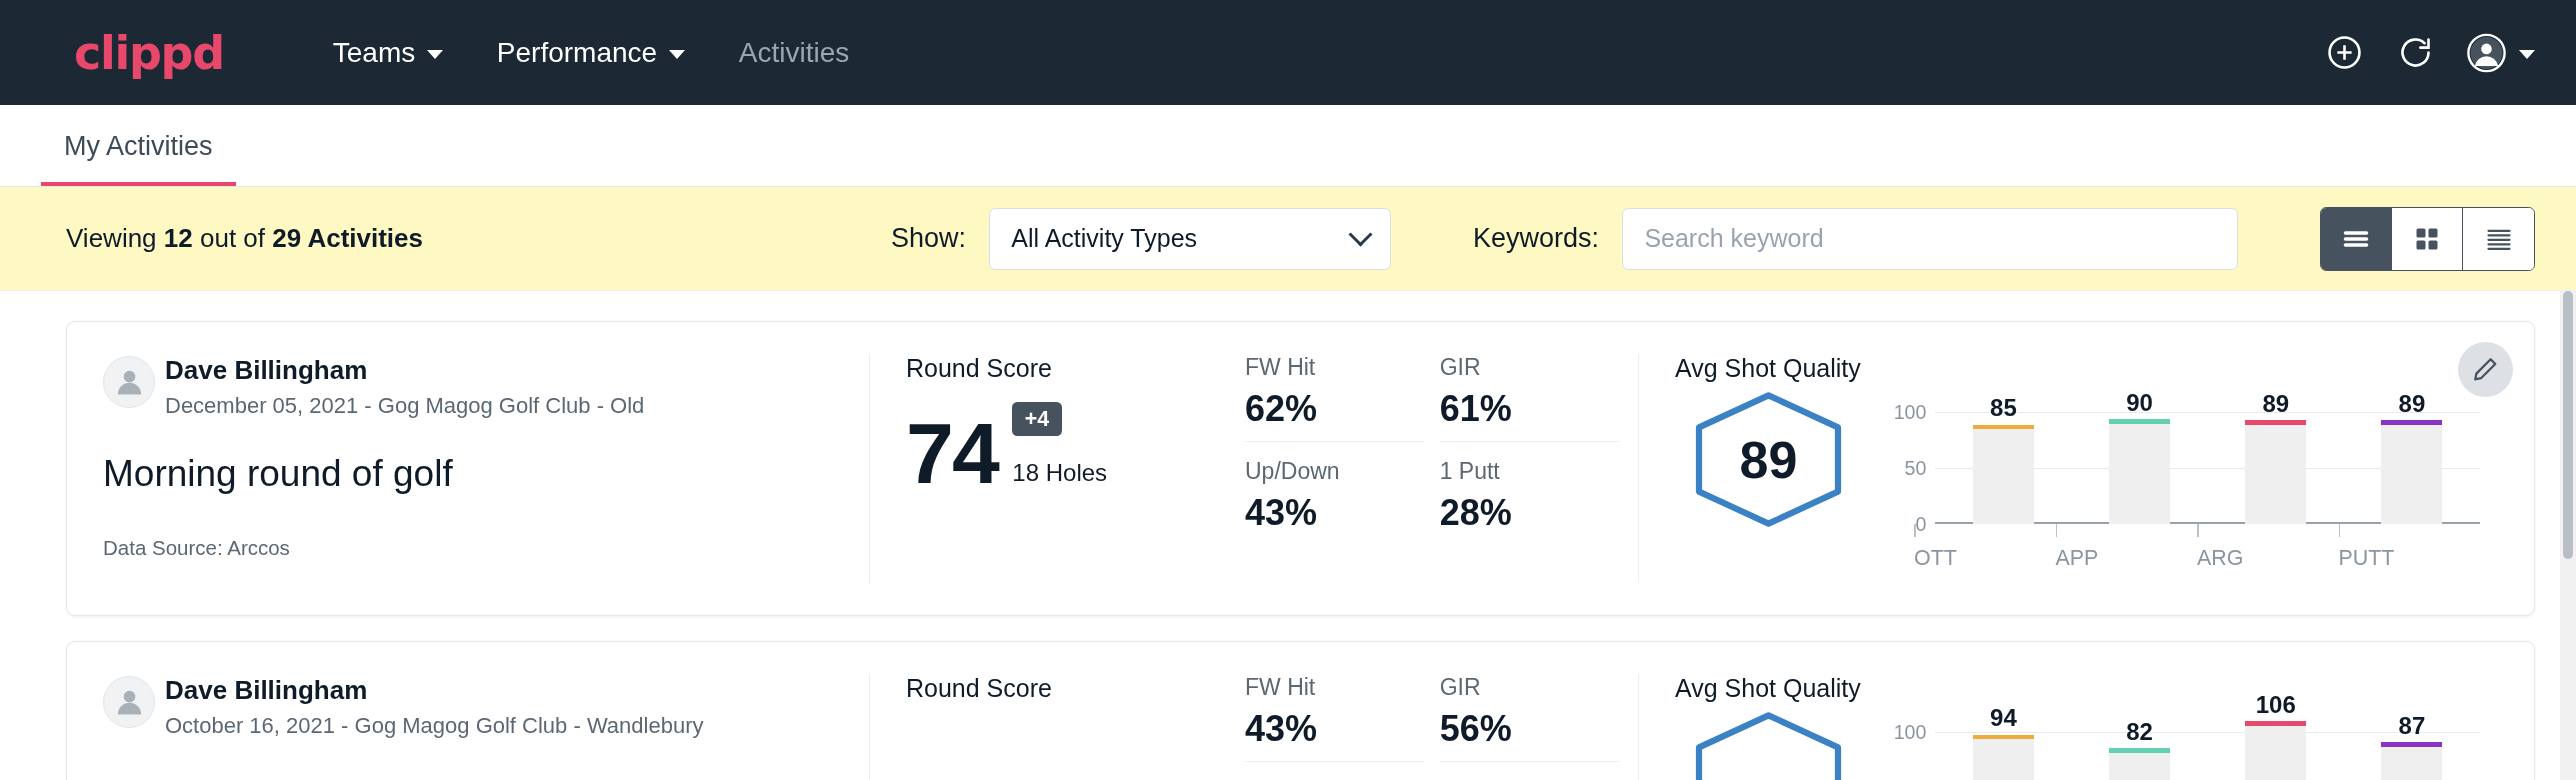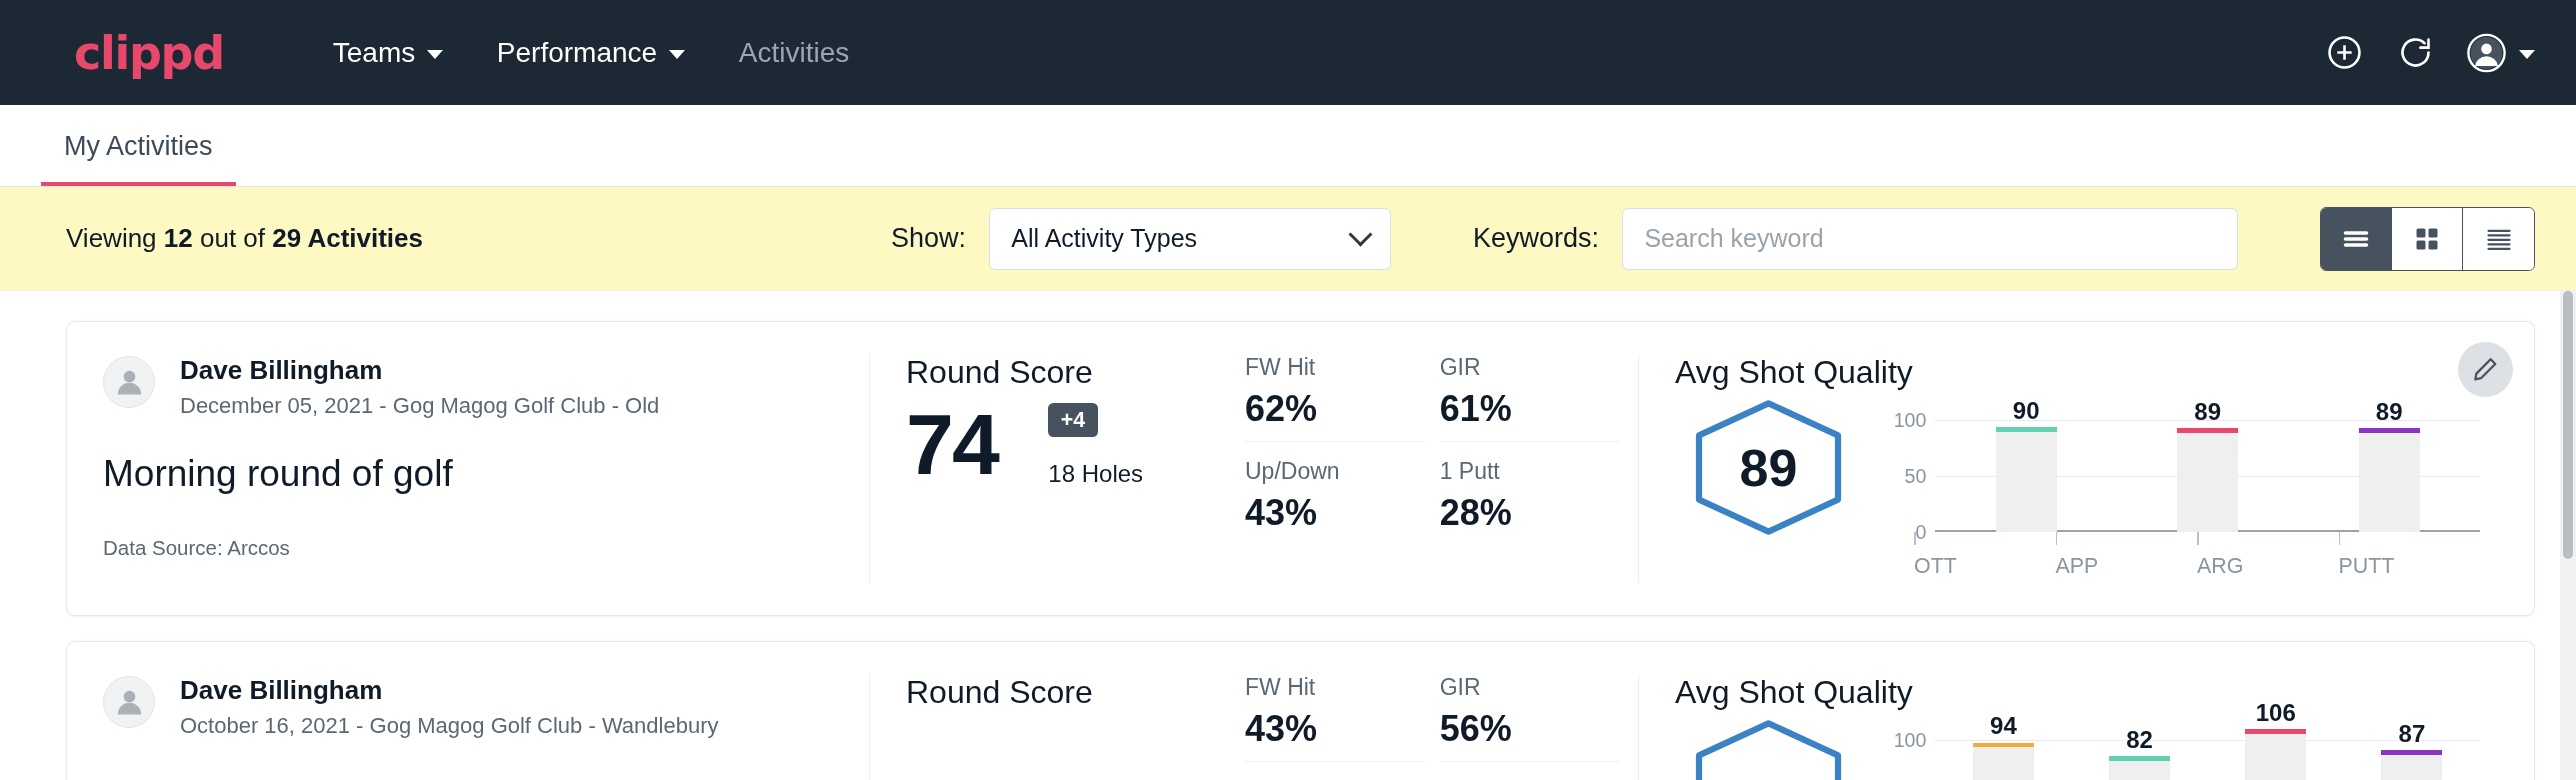--- a/index.html
+++ b/index.html
@@ -168,37 +168,37 @@
     padding: 32px 0 32px 0;
     margin-bottom: 25px;
     position: relative;
     min-height: 295px;
   }
   .col-left {
     width: 803px;
     padding: 0 36px 0 36px;
     border-right: 0.9px solid #eceff2;
   }
-  .owner { display: flex; align-items: flex-start; gap: 25px; }
+  .owner { display: flex; align-items: flex-start; gap: 10px; }
   .avatar-sm {
     width: 52px; height: 52px; border-radius: 50%;
     background: #f0f2f4;
     border: 0.9px solid #e2e6ea;
     display: flex; align-items: center; justify-content: center;
     flex: 0 0 52px;
     margin-top: 1.8px;
   }
   .owner-name { font-size: 26px; font-weight: bold; color: #0f1b28; line-height: 1.25; }
   .owner-meta { font-size: 22px; color: #5b6874; margin-top: 6.2px; }
   .card-title { font-size: 37px; color: #0f1b28; margin-top: 34px; font-weight: normal; }
   .card-src { font-size: 20.5px; color: #5b6874; margin-top: 41px; }
 
   .col-score { width: 375px; padding: 0 36px; }
-  .sec-label { font-size: 32px; color: #0f1b28; }
-  .score-row { display: flex; margin-top: 12px; gap: 36px; }
+  .sec-label { font-size: 25px; color: #0f1b28; }
+  .score-row { display: flex; align-items: flex-end; margin-top: 19px; }
   .score-big {
     font-size: 86px; font-weight: bold; color: #0f1b28;
     line-height: .96; letter-spacing: -1.8px;
   }
   .score-side { margin-left: 14.3px; padding-bottom: 7.1px; }
   .badge {
     display: inline-block;
     background: #46525e; color: #fff;
     font-size: 21.4px; font-weight: bold;
     border-radius: 5.4px;
@@ -443,20 +443,26 @@
               <span style="top:16.7%">100</span>
               <span style="top:58.3%">50</span>
               <span style="top:100%">0</span>
             </div>
             <div class="plot">
               <div class="gridline" style="top:16.7%"></div>
               <div class="gridline" style="top:58.3%"></div>
               <div class="axisline"></div>
               <div class="bars">
                 <div class="barcell">
+                  <div class="barval" style="bottom:76%">85</div>
+                  <div class="bar" style="height:70.8%">
+                    <div class="cap" style="background:#efac3a"></div>
+                  </div>
+                </div>
+                <div class="barcell">
                   <div class="barval" style="bottom:80%">90</div>
                   <div class="bar" style="height:75%">
                     <div class="cap" style="background:#63d0b4"></div>
                   </div>
                 </div>
                 <div class="barcell">
                   <div class="barval" style="bottom:79.2%">89</div>
                   <div class="bar" style="height:74.2%">
                     <div class="cap" style="background:#e8486b"></div>
                   </div>

